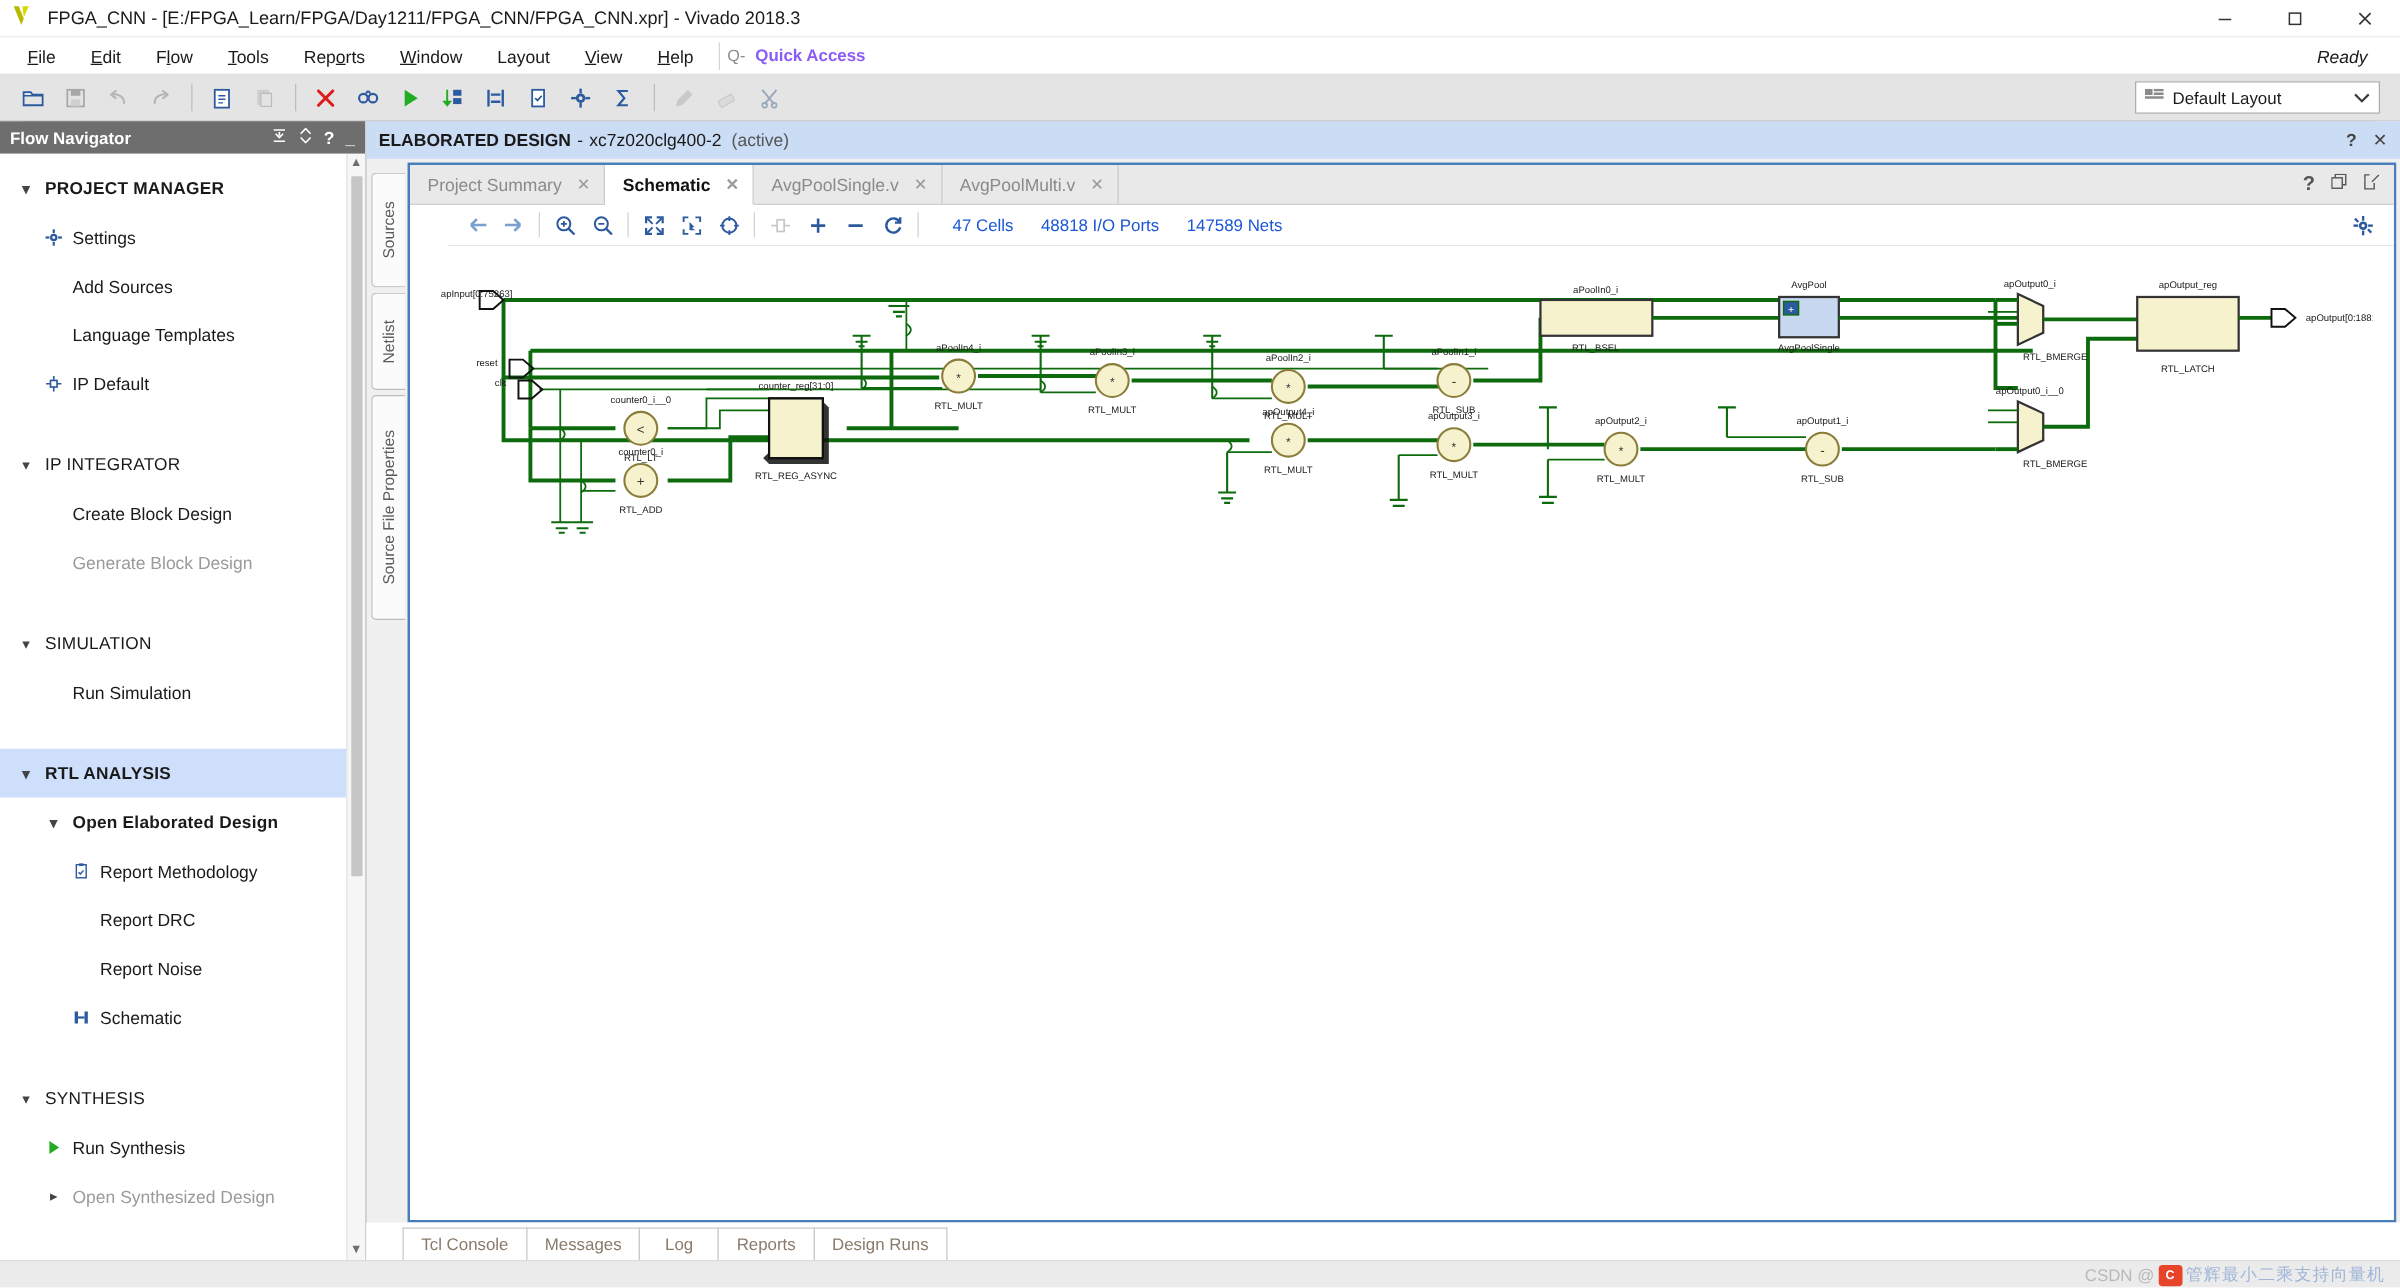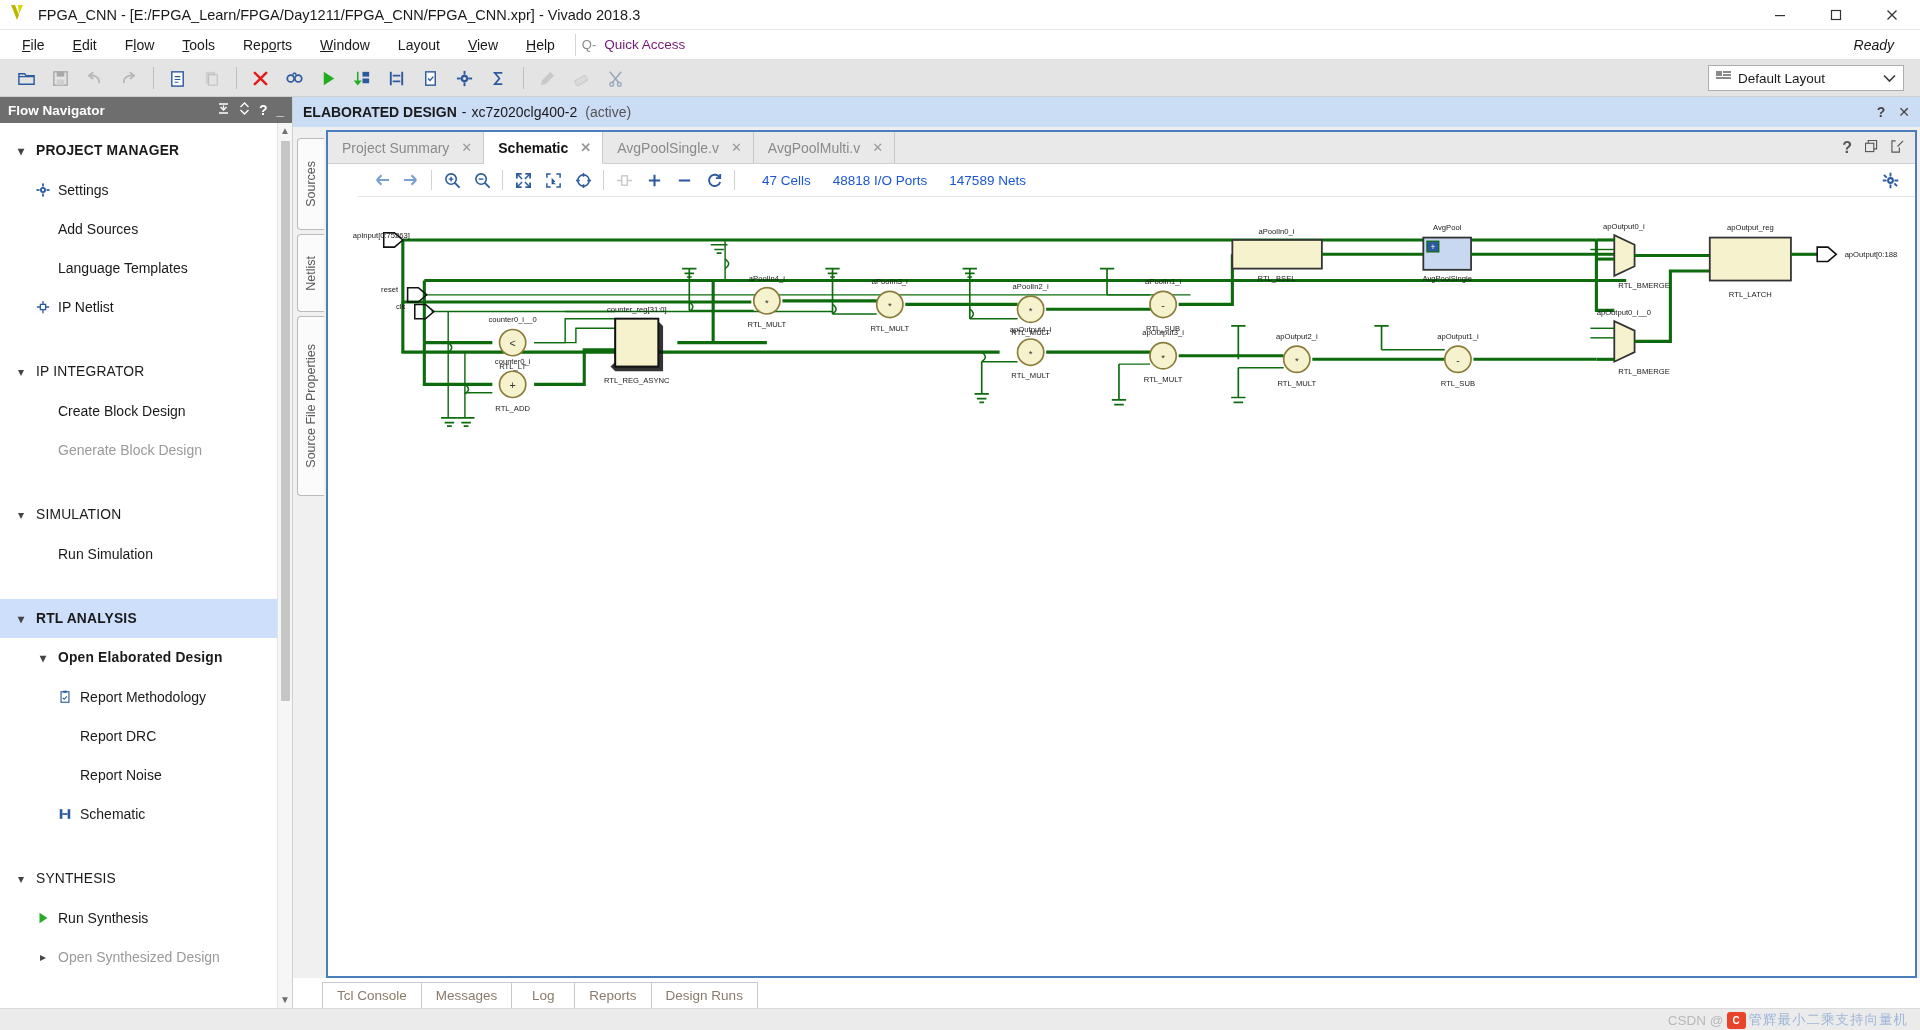--- a/index.html
+++ b/index.html
@@ -51,23 +51,23 @@
   .menuitem {
     padding: 0 14px; height: 30px; line-height: 30px;
     font-size: 14px; color: #1a1a1a; cursor: default;
   }
   .menuitem:first-child { margin-left: 8px; }
   .menuitem u { text-decoration: underline; }
   .menu-sep {
     width: 1px; height: 22px; background: #d5d5d5; margin: 0 6px;
   }
   .quickaccess {
-    font-size: 13.5px; color: #701a75;
+    font-size: 13.5px; color: #8b5cf6;
     padding-left: 4px; width: 180px;
-    height: 22px; line-height: 22px;
+    height: 22px; line-height: 22px; font-weight: bold;
   }
   .qa-wrap { display:flex; align-items:center; gap:4px; }
   .qa-icon { color:#8a8a8a; font-size: 13px; }
   .ready {
     margin-left: auto; margin-right: 26px;
     font-size: 14px; color: #1a1a1a; font-style: italic;
   }
 
   
   .toolbar {
@@ -480,21 +480,21 @@
             <span class="txt">Language Templates</span>
           </div>
 
           <div class="fn-row sub">
             <span class="ico">
               <svg width="14" height="14" viewBox="0 0 16 16">
                   <rect x="5" y="5" width="6" height="6" fill="none" stroke="#2c5a9e" stroke-width="1.5"></rect>
                   <path d="M8 1 v4 M8 11 v4 M1 8 h4 M11 8 h4" stroke="#2c5a9e" stroke-width="1.5"></path>
                 </svg>
             </span>
-            <span class="txt">IP Netlist</span>
+            <span class="txt">IP Default</span>
           </div>
 
           <div class="fn-gap"></div>
 
           <div class="fn-row section plain">
             <span class="chev">▾</span>
             <span class="txt">IP INTEGRATOR</span>
           </div>
 
           <div class="fn-row sub">

